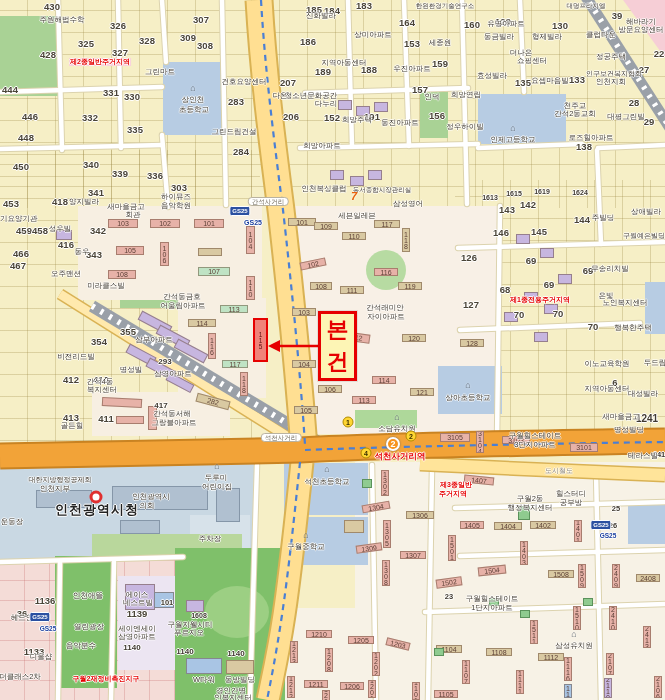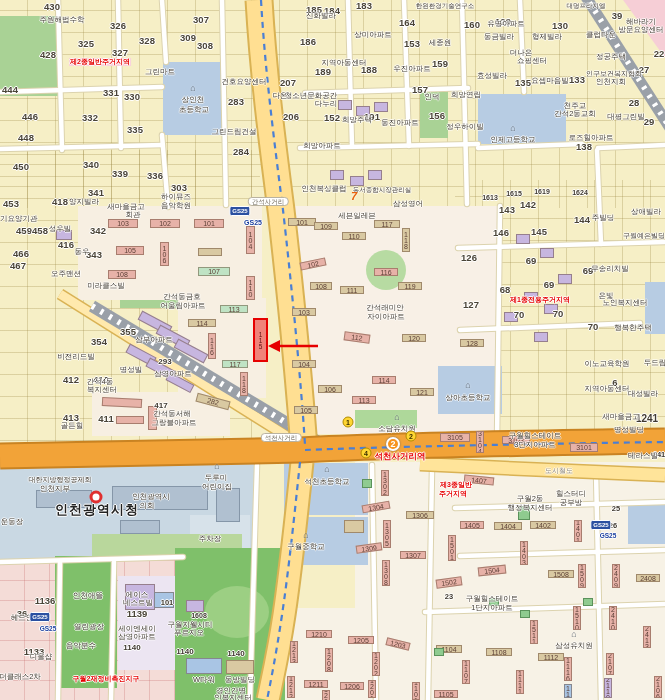--- a/index.html
+++ b/index.html
@@ -583,13 +583,16 @@
 
   <div class="subject-parcel" style="left:253px;top:318px;width:15px;height:44px;">
     <span class="pn">115</span>
   </div>
 
   <svg width="665" height="700" viewBox="0 0 665 700" style="left:0;top:0;pointer-events:none;">
     <line x1="318" y1="346" x2="278" y2="346" stroke="#e60000" stroke-width="2.5"></line>
     <polygon points="268,346 280,340 280,352" fill="#e60000"></polygon>
   </svg>
 
+  <div class="callout" style="left:318px;top:311px;width:39px;height:70px;">
+    <span>본건</span>
+  </div>
 </div>
 
 </body></html>

